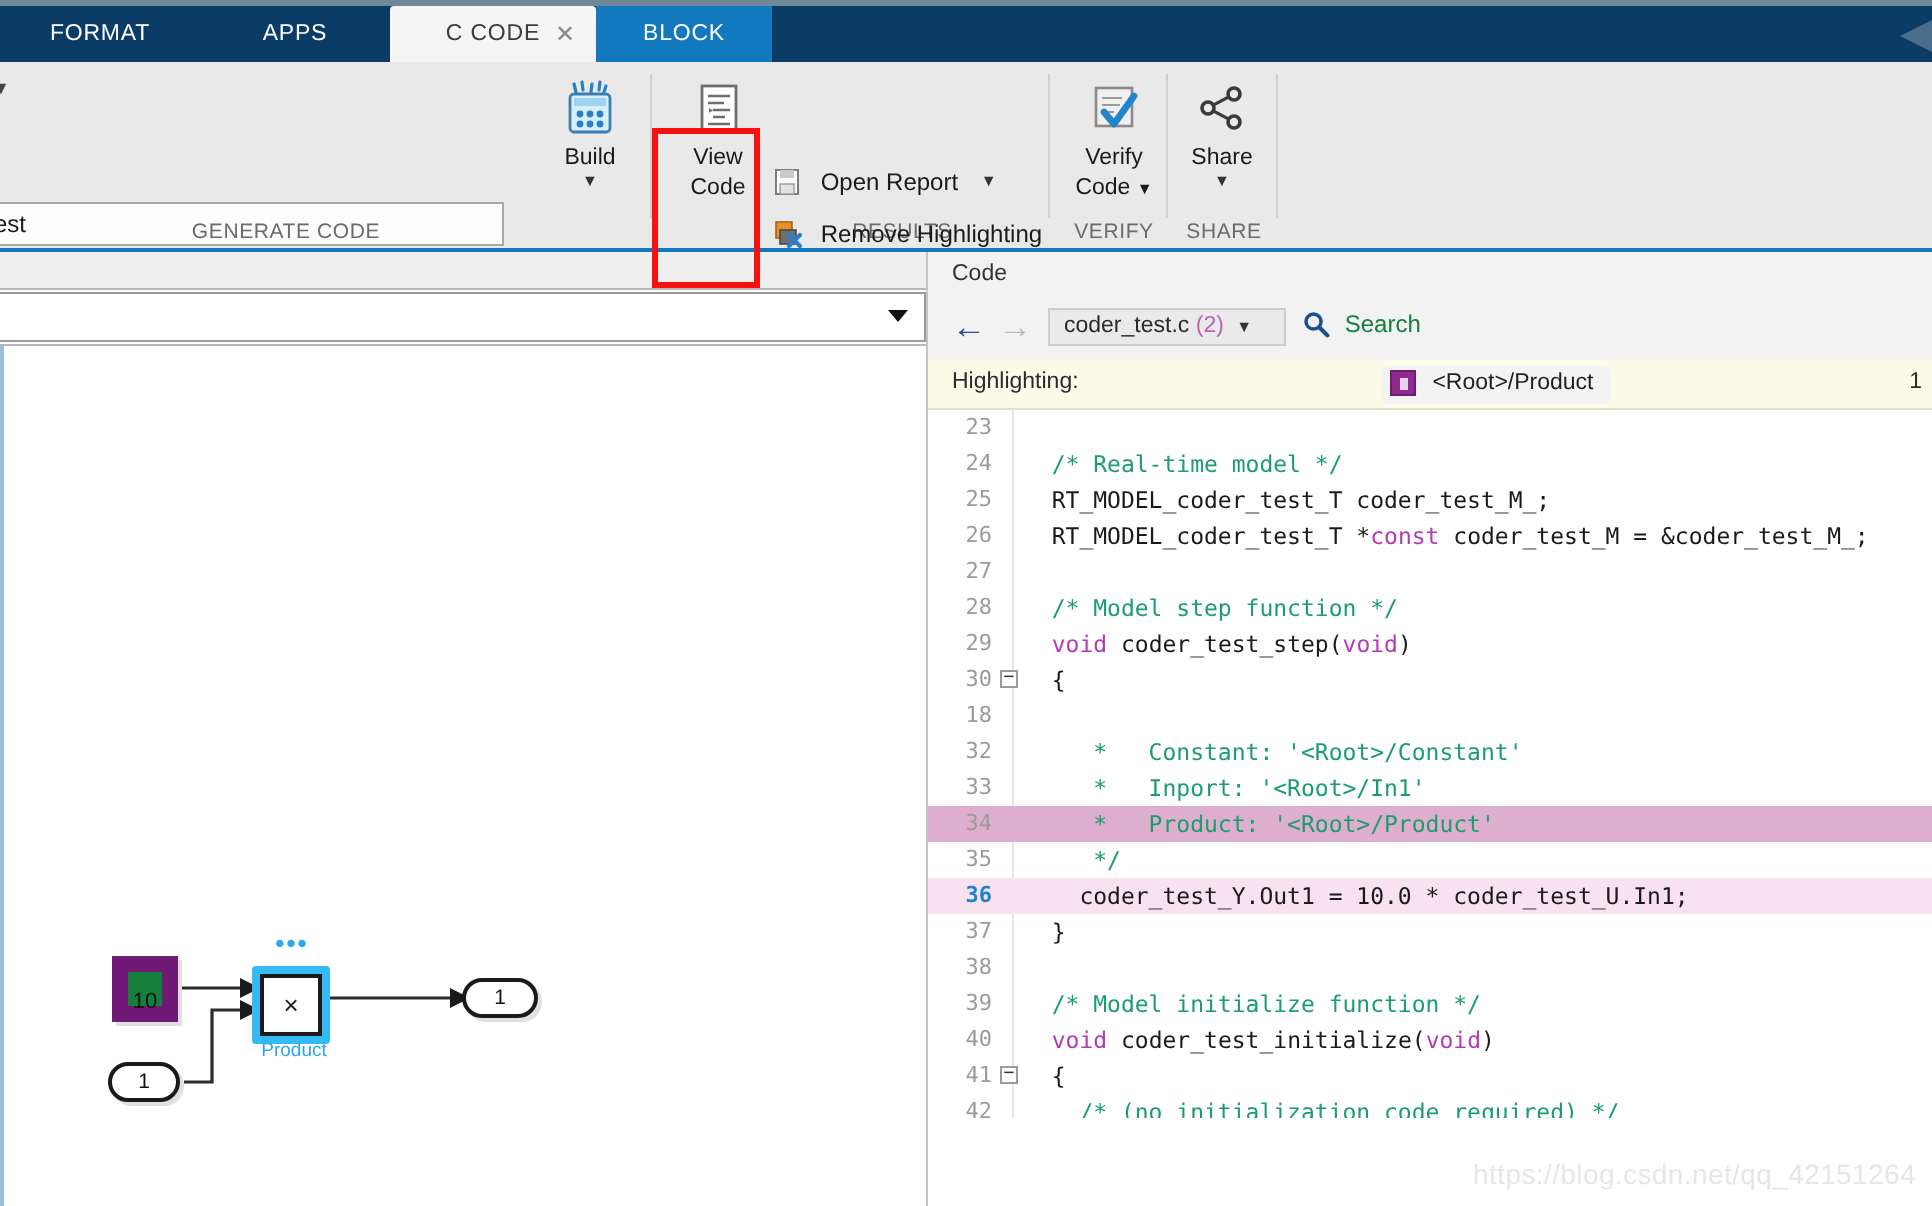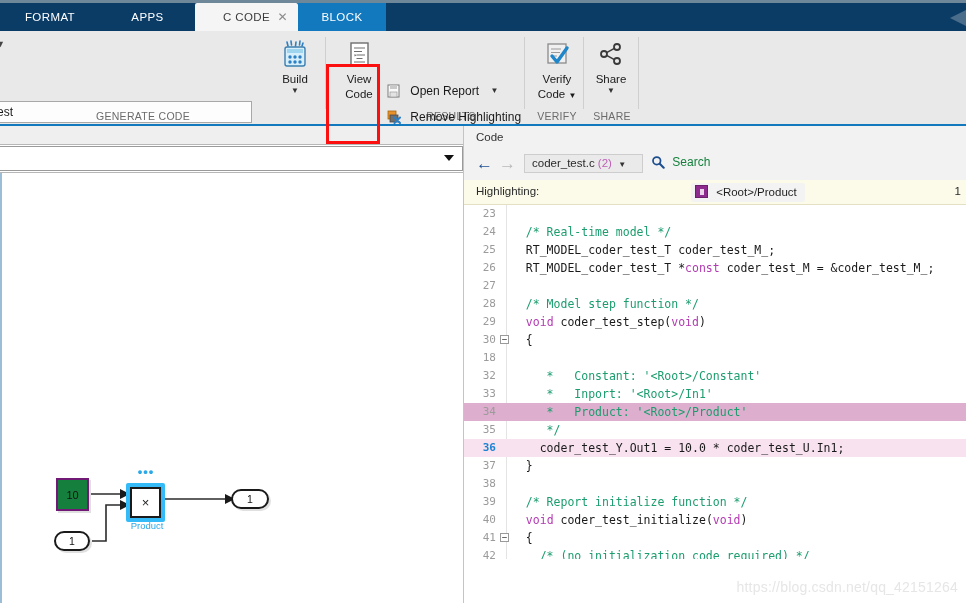--- a/index.html
+++ b/index.html
@@ -180,21 +180,21 @@
   }
   .canvas-edge {
     position: absolute; left: 0; top: 0; width: 2px; height: 431px;
     background: #9bbdd6;
   }
 
   
   .blk { position: absolute; }
   .const-blk {
     left: 56px; top: 431px; width: 33px; height: 33px;
-    border: 2px solid #701a75; background: #15803d;
+    border: 8px solid #701a75; background: #15803d;
     font-size: 11px; color: #111;
     text-align: center; line-height: 30px;
     box-shadow: 2px 2px 0 rgba(0,0,0,0.12);
   }
   .inport-blk {
     left: 54px; top: 484px; width: 36px; height: 20px;
     border: 2px solid #1a1a1a; background: #fff;
     border-radius: 10px;
     font-size: 10.5px; color: #111;
     text-align: center; line-height: 17px;
@@ -615,21 +615,21 @@
           <div class="cl" style="top: 252px;">
             <span class="ln">37</span>
             <span class="src">  }</span>
           </div>
           <div class="cl" style="top: 270px;">
             <span class="ln">38</span>
             <span class="src"></span>
           </div>
           <div class="cl" style="top: 288px;">
             <span class="ln">39</span>
-            <span class="src"><span class="tk-cmt">  /* Report initialize function */</span></span>
+            <span class="src"><span class="tk-cmt">  /* Model initialize function */</span></span>
           </div>
           <div class="cl" style="top: 306px;">
             <span class="ln">40</span>
             <span class="src">  <span class="tk-kw">void</span> coder_test_initialize(<span class="tk-kw">void</span>)</span>
           </div>
           <div class="cl" style="top: 324px;">
             <span class="ln">41</span>
             <span class="fold">−</span>
             <span class="src">  {</span>
           </div>

